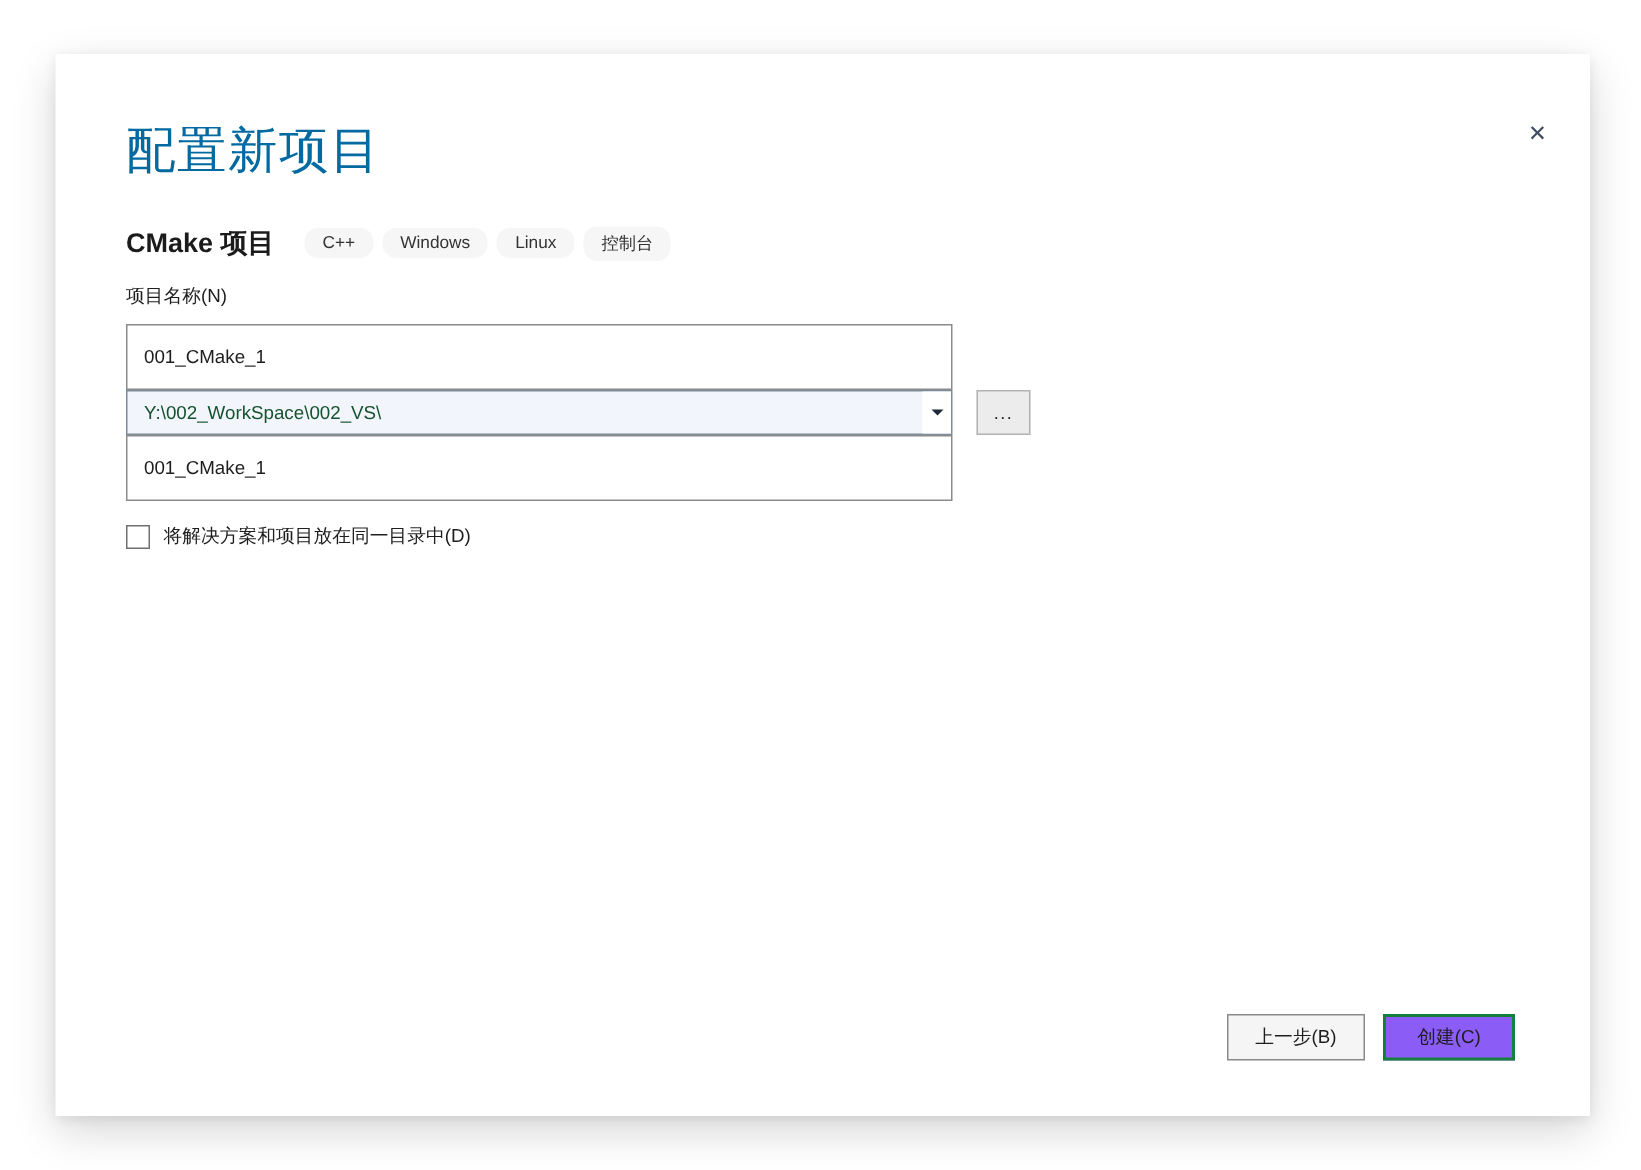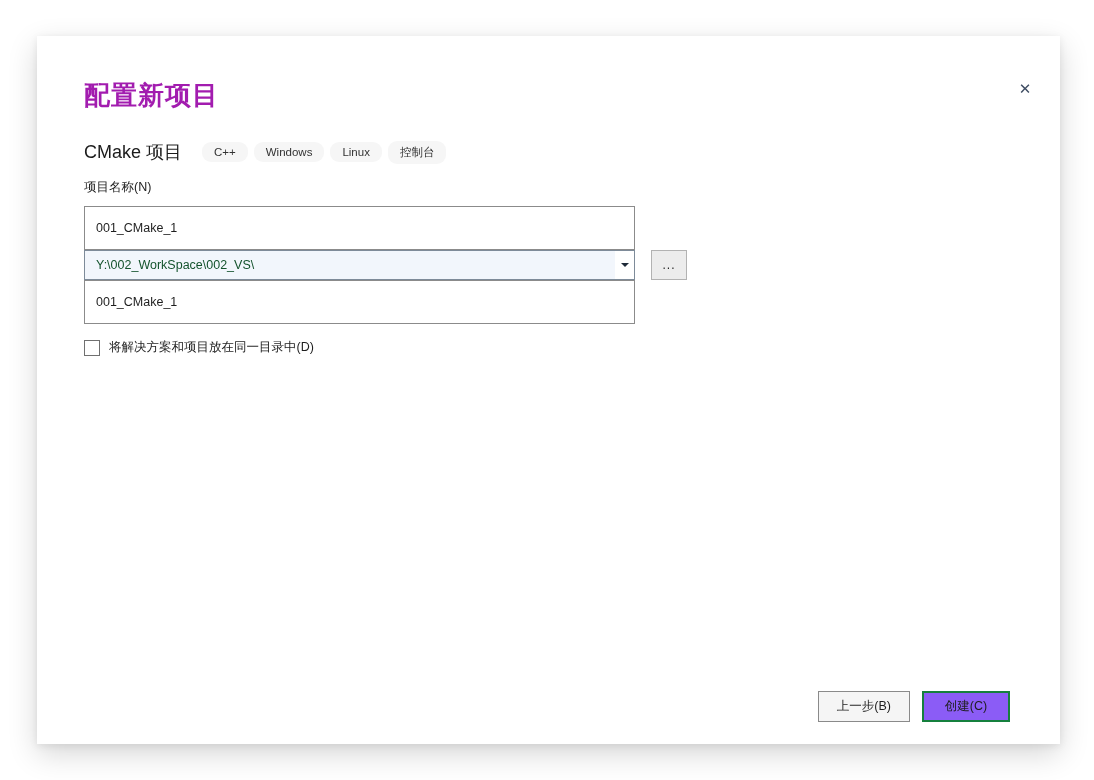--- a/index.html
+++ b/index.html
@@ -28,35 +28,36 @@
     cursor: pointer;
     user-select: none;
   }
 
   .content {
     position: absolute;
     left: 47px; top: 42px; right: 50px;
   }
 
   .page-title {
-    font-size: 26px;
-    font-weight: 700;
-    color: #a21caf;
+    font-size: 33px;
+    font-weight: 400;
+    color: #0369a1;
     letter-spacing: 1px;
   }
 
   .template-row {
     display: flex;
     align-items: center;
     margin-top: 27px;
   }
   .template-name {
     font-size: 18px;
     color: #1b1b1b;
     margin-right: 20px;
+    font-weight: bold;
   }
   .tag-pill {
     background: #f6f6f6;
     border-radius: 9px;
     padding: 4px 12px;
     font-size: 11.5px;
     color: #333333;
     margin-right: 6px;
     white-space: nowrap;
   }
@@ -157,21 +158,21 @@
     margin-right: 9px;
     flex: none;
   }
   .checkbox-label {
     font-size: 12.5px;
     color: #1e1e1e;
   }
 
   .footer-buttons {
     position: absolute;
-    right: 50px; bottom: 22px;
+    right: 50px; bottom: 37px;
     display: flex;
     align-items: center;
   }
   .btn {
     height: 31px;
     min-width: 90px;
     padding: 0 18px;
     font-size: 12.5px;
     color: #1e1e1e;
     background: #f5f5f5;

